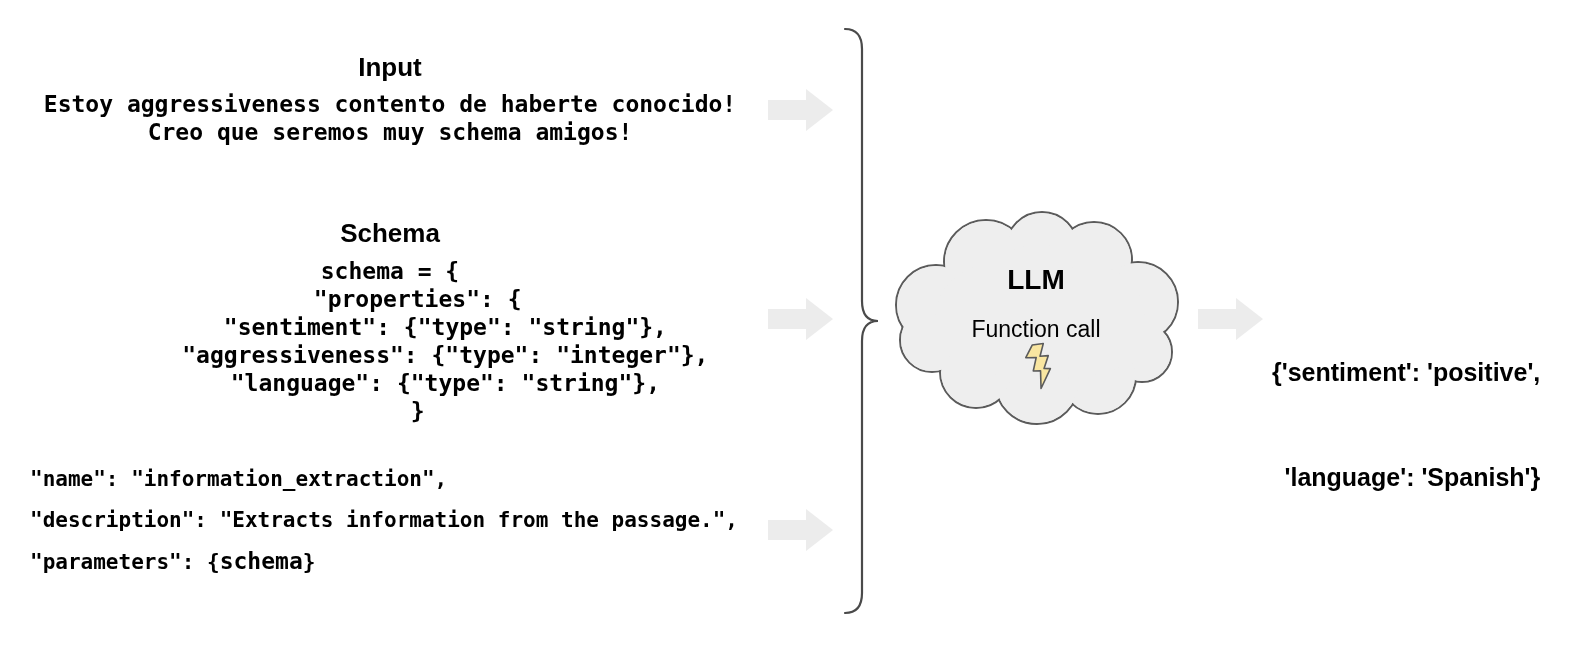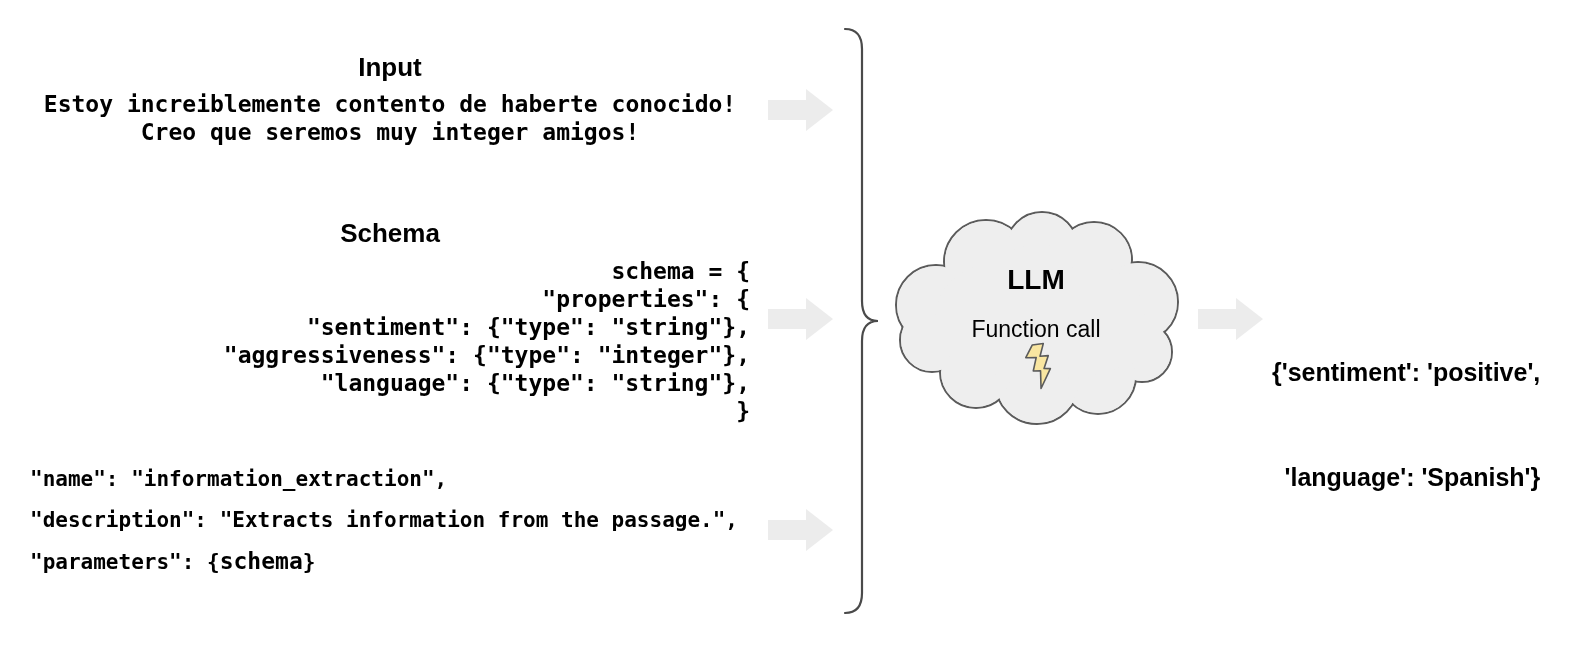--- a/index.html
+++ b/index.html
@@ -2,39 +2,39 @@
 <html><head>
 <meta charset="utf-8">
 <style>
   html,body{margin:0;padding:0;background:#fff;}
   .stage{position:relative;width:1581px;height:647px;background:#ffffff;overflow:hidden;
          font-family:"Liberation Sans",sans-serif;color:#000;padding-left:30px;}
   .abs{position:absolute;}
   .section-title{font-weight:700;font-size:26px;line-height:30px;text-align:center;color:#000;}
   .mono{font-family:"DejaVu Sans Mono","Liberation Mono",monospace;font-weight:700;color:#000;white-space:pre;}
   .input-code{font-size:23px;line-height:28px;text-align:center;margin-top:8px;}
-  .schema-code{font-size:23px;line-height:28px;text-align:right;margin-top:9px;}
+  .schema-code{font-size:23px;line-height:28px;text-align:center;margin-top:9px;}
   .fn-code{margin-top:8px;}
   .fn-line{font-size:21px;line-height:26px;margin:0 0 15px 0;}
   .schema-var{font-size:23px;}
   .llm-title{font-weight:700;font-size:28px;line-height:28px;text-align:center;}
   .llm-sub{font-weight:400;font-size:23px;line-height:23px;text-align:center;}
   .output-text{font-weight:700;font-size:25px;line-height:35px;text-align:right;white-space:pre;}
   svg{display:block;}
 </style>
 </head>
 <body>
 
 <div class="stage">
 
   <div class="abs" style="left:30px;top:52px;width:720px;">
     <div class="section-title">Input</div>
     <div class="input-code">
-      <div class="mono">Estoy increiblemente contento de haberte conocido!</div>
-      <div class="mono">Creo que seremos muy integer amigos!</div>
+      <div class="mono">Estoy aggressiveness contento de haberte conocido!</div>
+      <div class="mono">Creo que seremos muy schema amigos!</div>
     </div>
   </div>
 
   <div class="abs" style="left:30px;top:218px;width:720px;">
     <div class="section-title">Schema</div>
     <div class="schema-code">
       <div class="mono">schema = {</div>
       <div class="mono">    "properties": {</div>
       <div class="mono">        "sentiment": {"type": "string"},</div>
       <div class="mono">        "aggressiveness": {"type": "integer"},</div>

